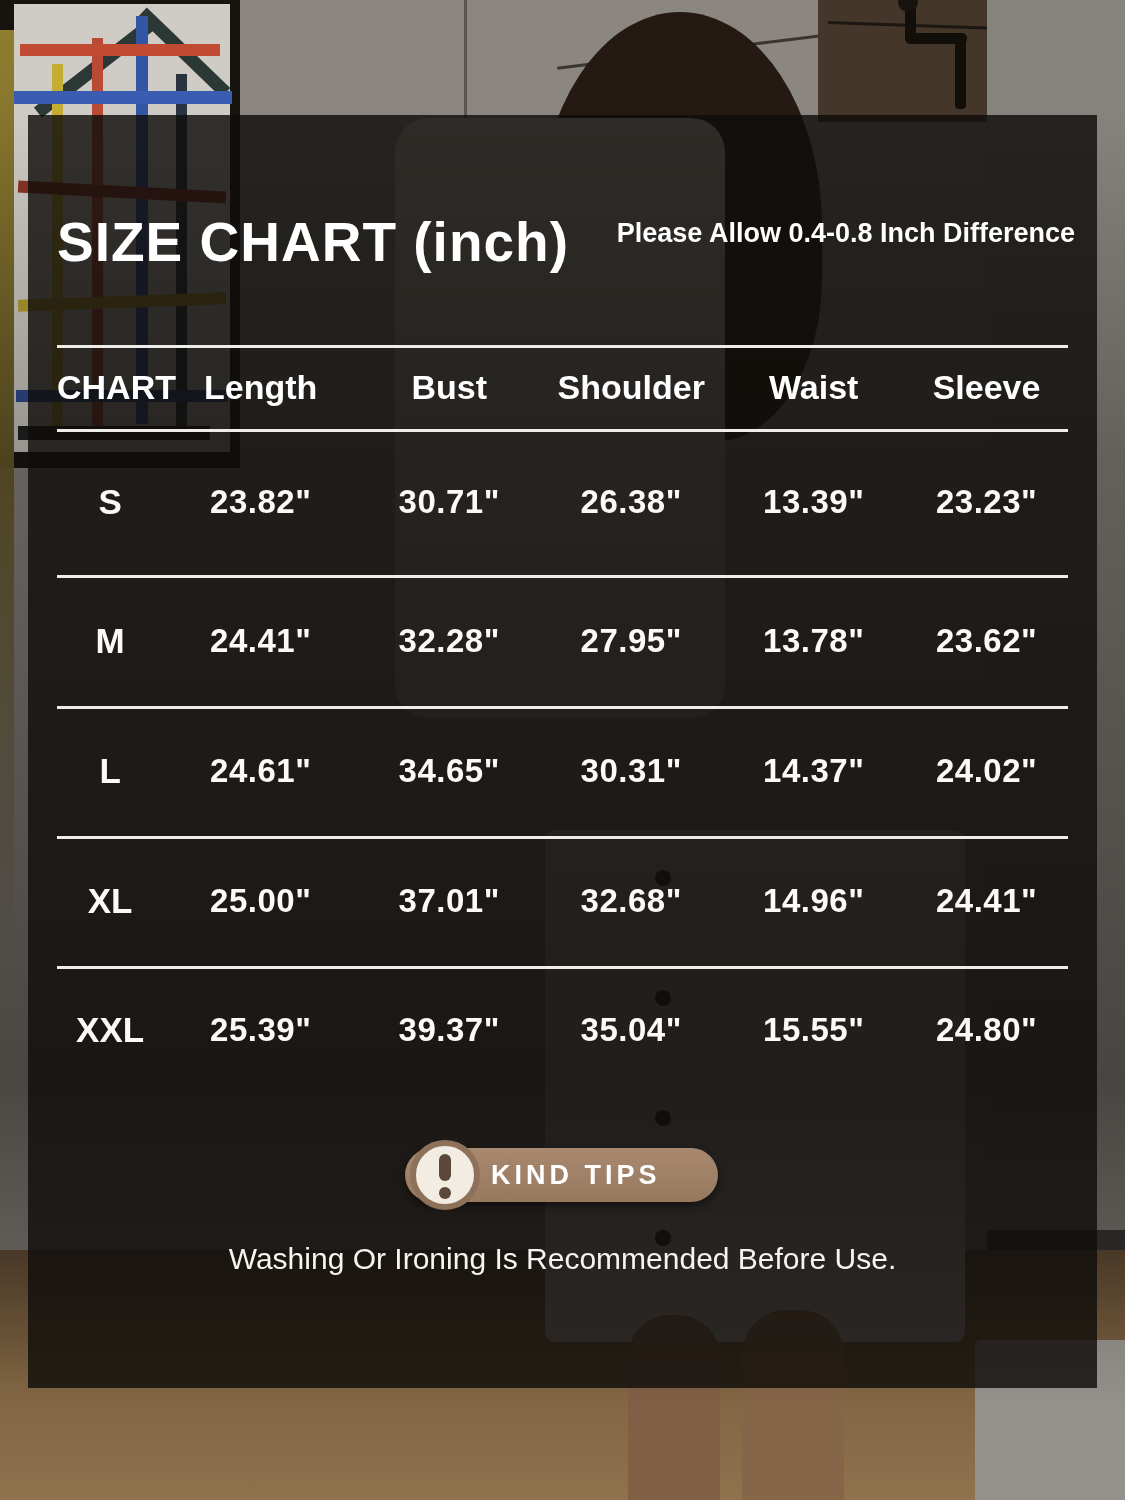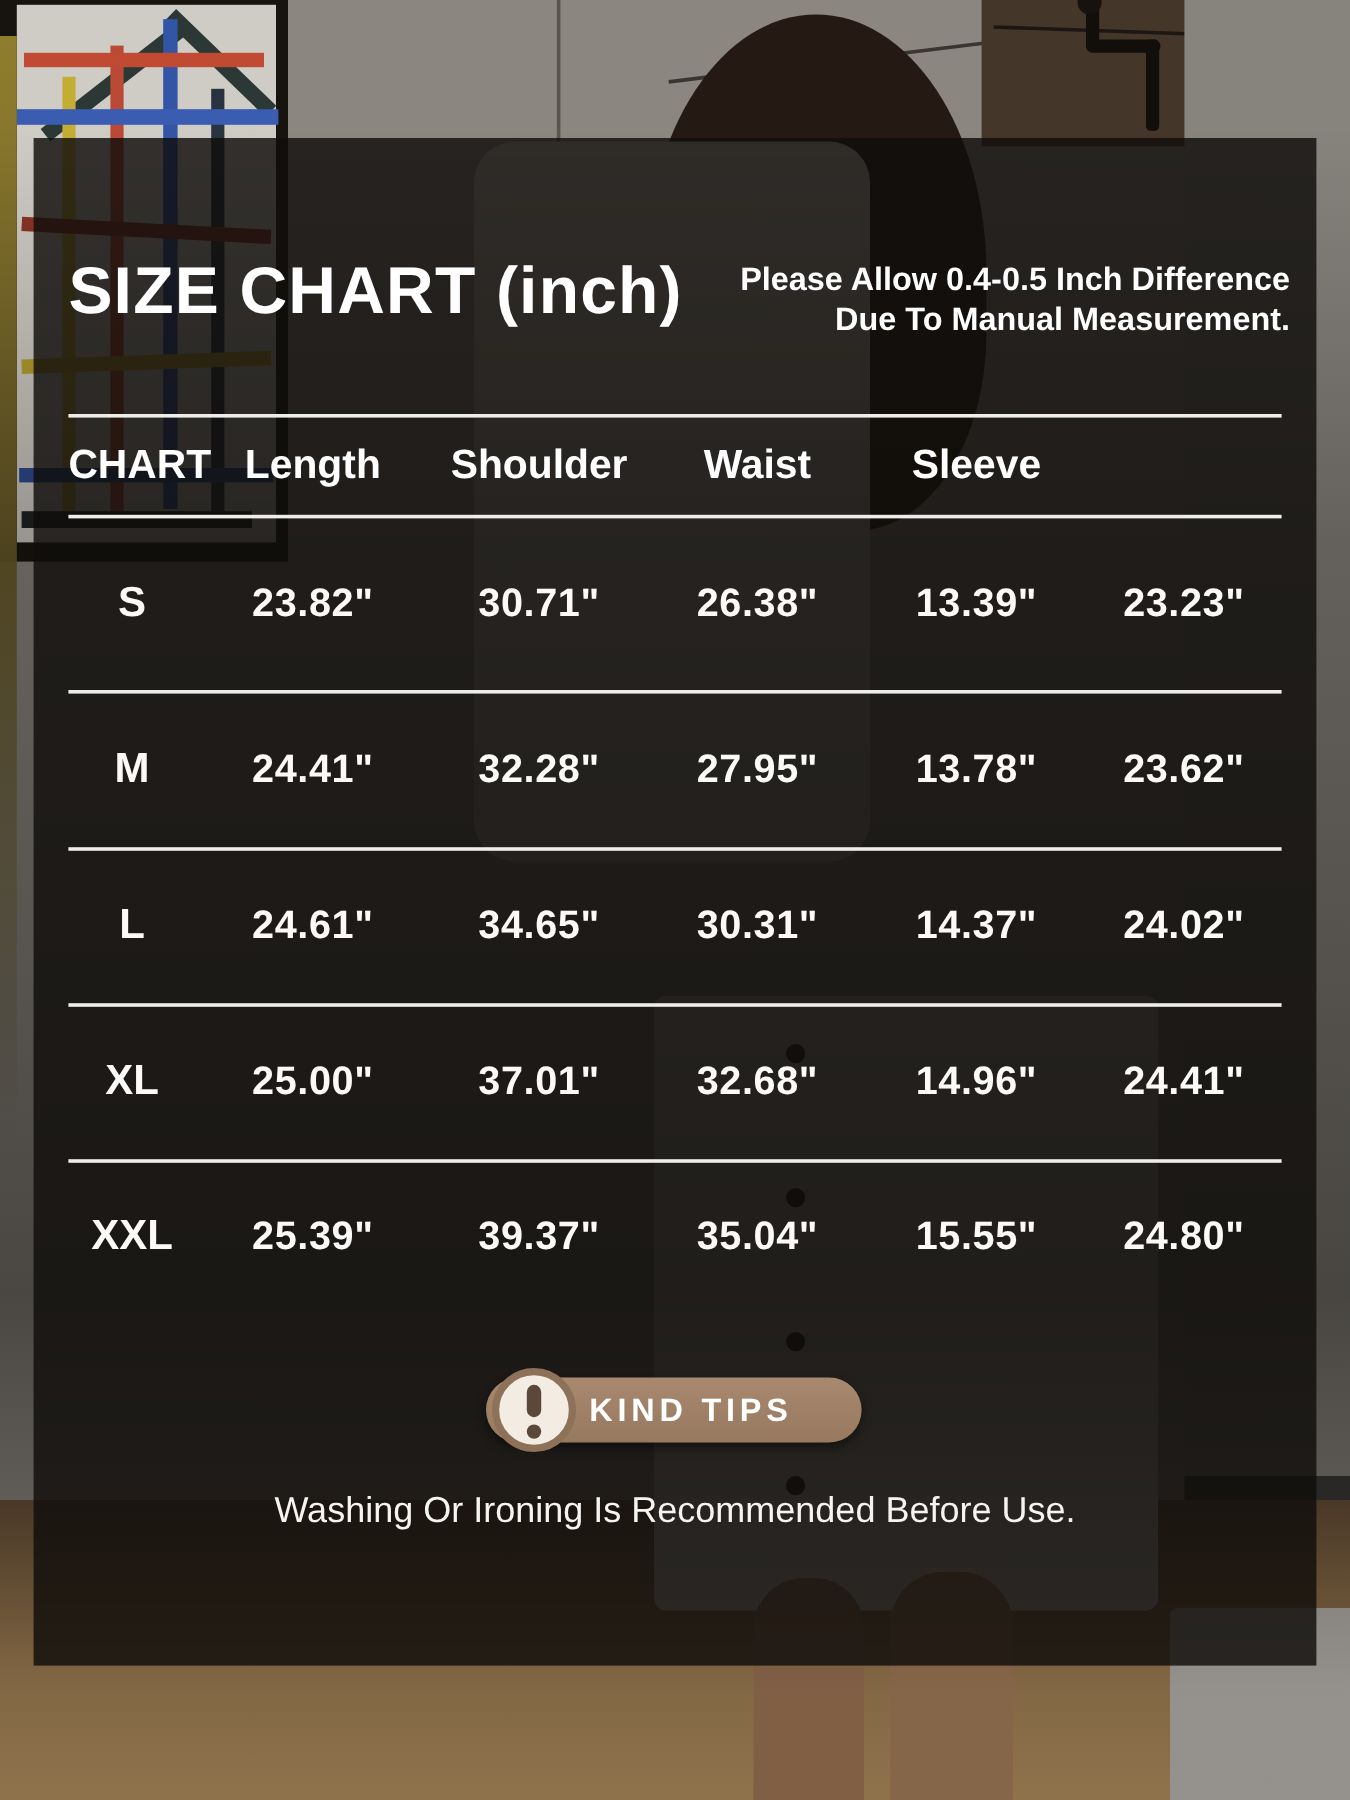--- a/index.html
+++ b/index.html
@@ -133,34 +133,34 @@
   </div>
   <div class="abs leg1"></div>
   <div class="abs leg2"></div>
   <div class="abs baseboard"></div>
   <div class="abs photo-shade"></div>
 
   <div class="overlay"></div>
 
   <div class="abs title">SIZE CHART (inch)</div>
   <div class="abs note">
-    <div>Please Allow 0.4-0.5 Inch Difference</div>
-    <div>Due To Manual Measurement.</div>
+    <div>Please Allow 0.4-0.8 Inch Difference</div>
   </div>
 
   <div class="t-line l1"></div>
   <div class="t-line l2"></div>
   <div class="t-line l3"></div>
   <div class="t-line l4"></div>
   <div class="t-line l5"></div>
   <div class="t-line l6"></div>
 
   <div class="t-row t-head">
     <div class="th">CHART</div>
     <div class="th">Length</div>
+    <div class="th">Bust</div>
     <div class="th">Shoulder</div>
     <div class="th">Waist</div>
     <div class="th">Sleeve</div>
   </div>
 
   <div class="t-row r1">
     <div class="td size">S</div>
     <div class="td num">23.82"</div>
     <div class="td num">30.71"</div>
     <div class="td num">26.38"</div>

